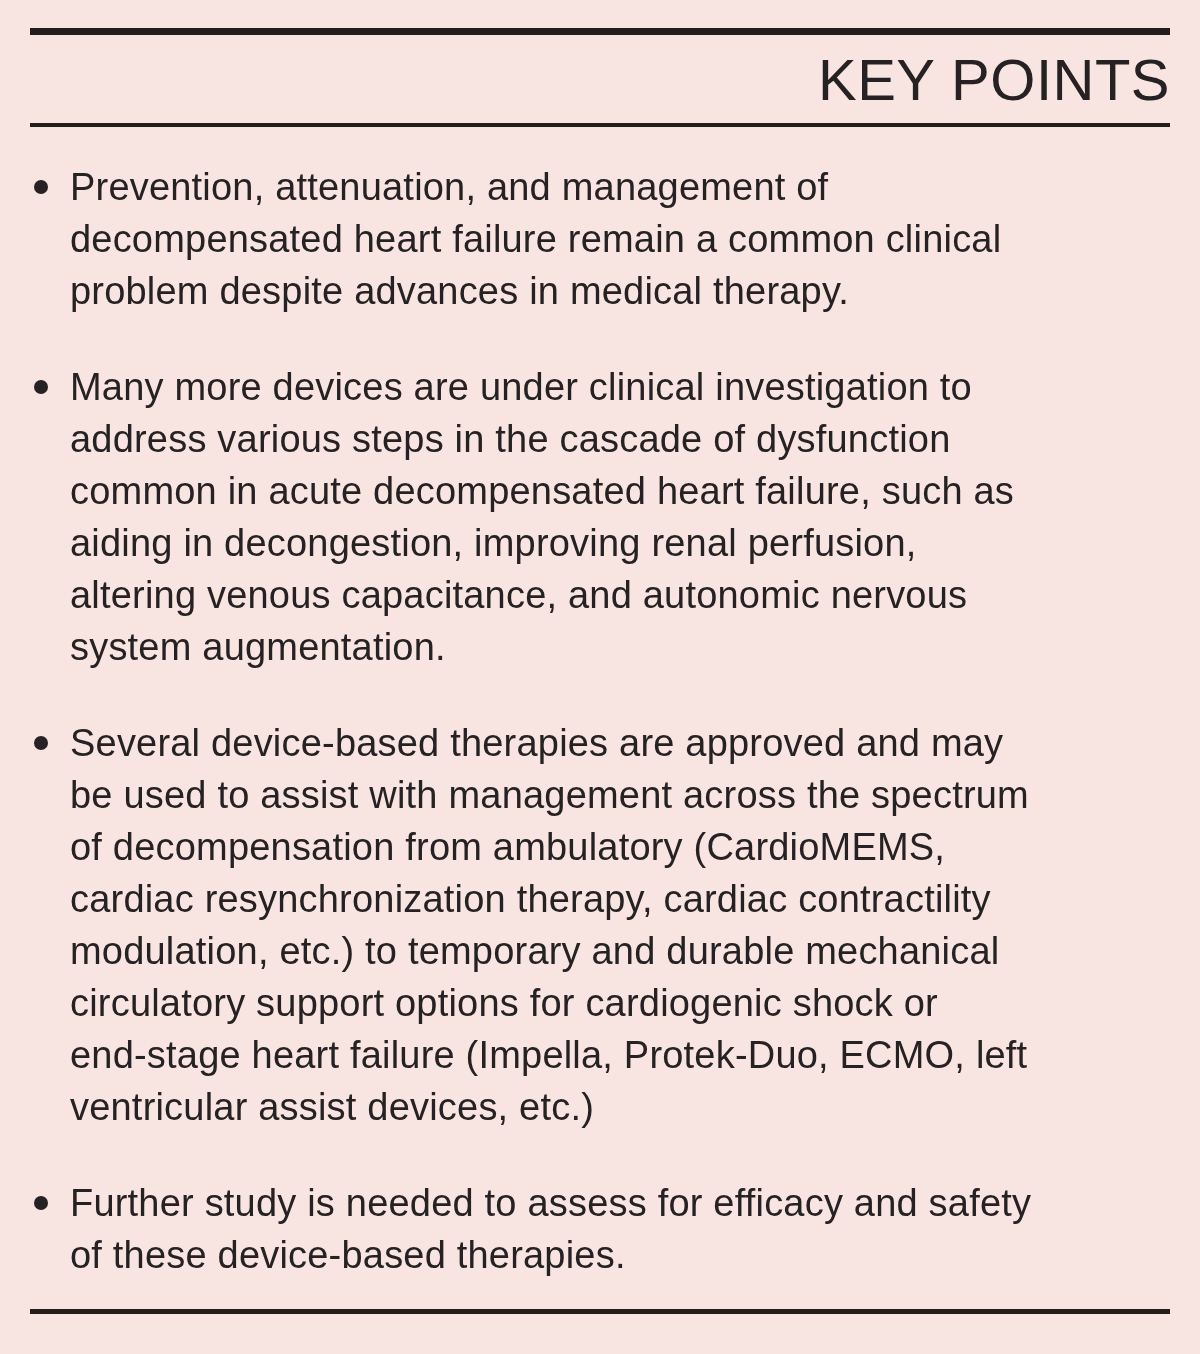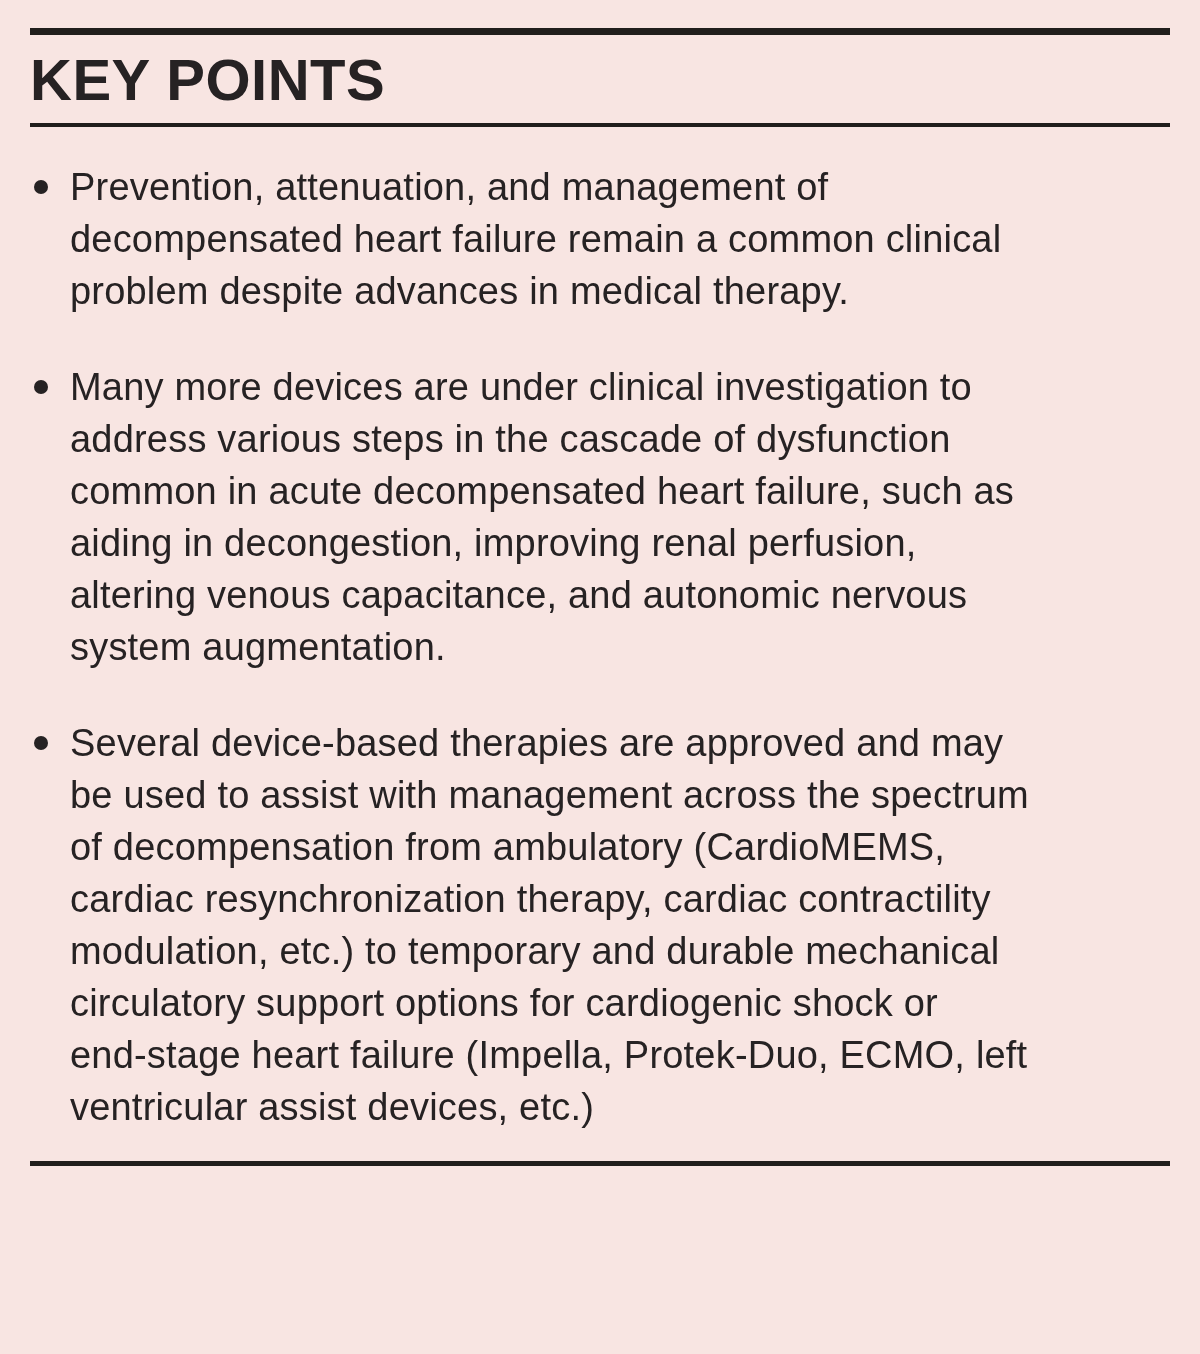--- a/index.html
+++ b/index.html
@@ -24,24 +24,25 @@
     width: 100%;
     background: var(--rule, #211e1c);
     border: none;
   }
   .rule-top    { height: 7px; }
   .rule-mid    { height: 4px; }
   .rule-bottom { height: 5px; margin-top: 28px; }
   .panel-title {
     font-size: 58px;
     line-height: 60px;
-    font-weight: bold;
+    font-weight: normal;
     letter-spacing: 0.5px;
     margin: 15px 0 13px 0;
     color: var(--text, #262223);
+    text-align: right;
   }
   .key-points-list {
     list-style: none;
     margin: 34px 0 0 0;
     padding: 0;
   }
   .key-point {
     display: flex;
     align-items: flex-start;
     margin: 0 0 44px 0;
@@ -102,18 +103,23 @@
       <span class="key-point-text">Several device-based therapies are approved and may
 be used to assist with management across the spectrum
 of decompensation from ambulatory (CardioMEMS,
 cardiac resynchronization therapy, cardiac contractility
 modulation, etc.) to temporary and durable mechanical
 circulatory support options for cardiogenic shock or
 end-stage heart failure (Impella, Protek-Duo, ECMO, left
 ventricular assist devices, etc.)</span>
     </li>
 
+    <li class="key-point">
+      <span class="dot"></span>
+      <span class="key-point-text">Further study is needed to assess for efficacy and safety
+of these device-based therapies.</span>
+    </li>
 
   </ul>
 
   <div class="rule rule-bottom"></div>
 
 </div>
 
 </body></html>

